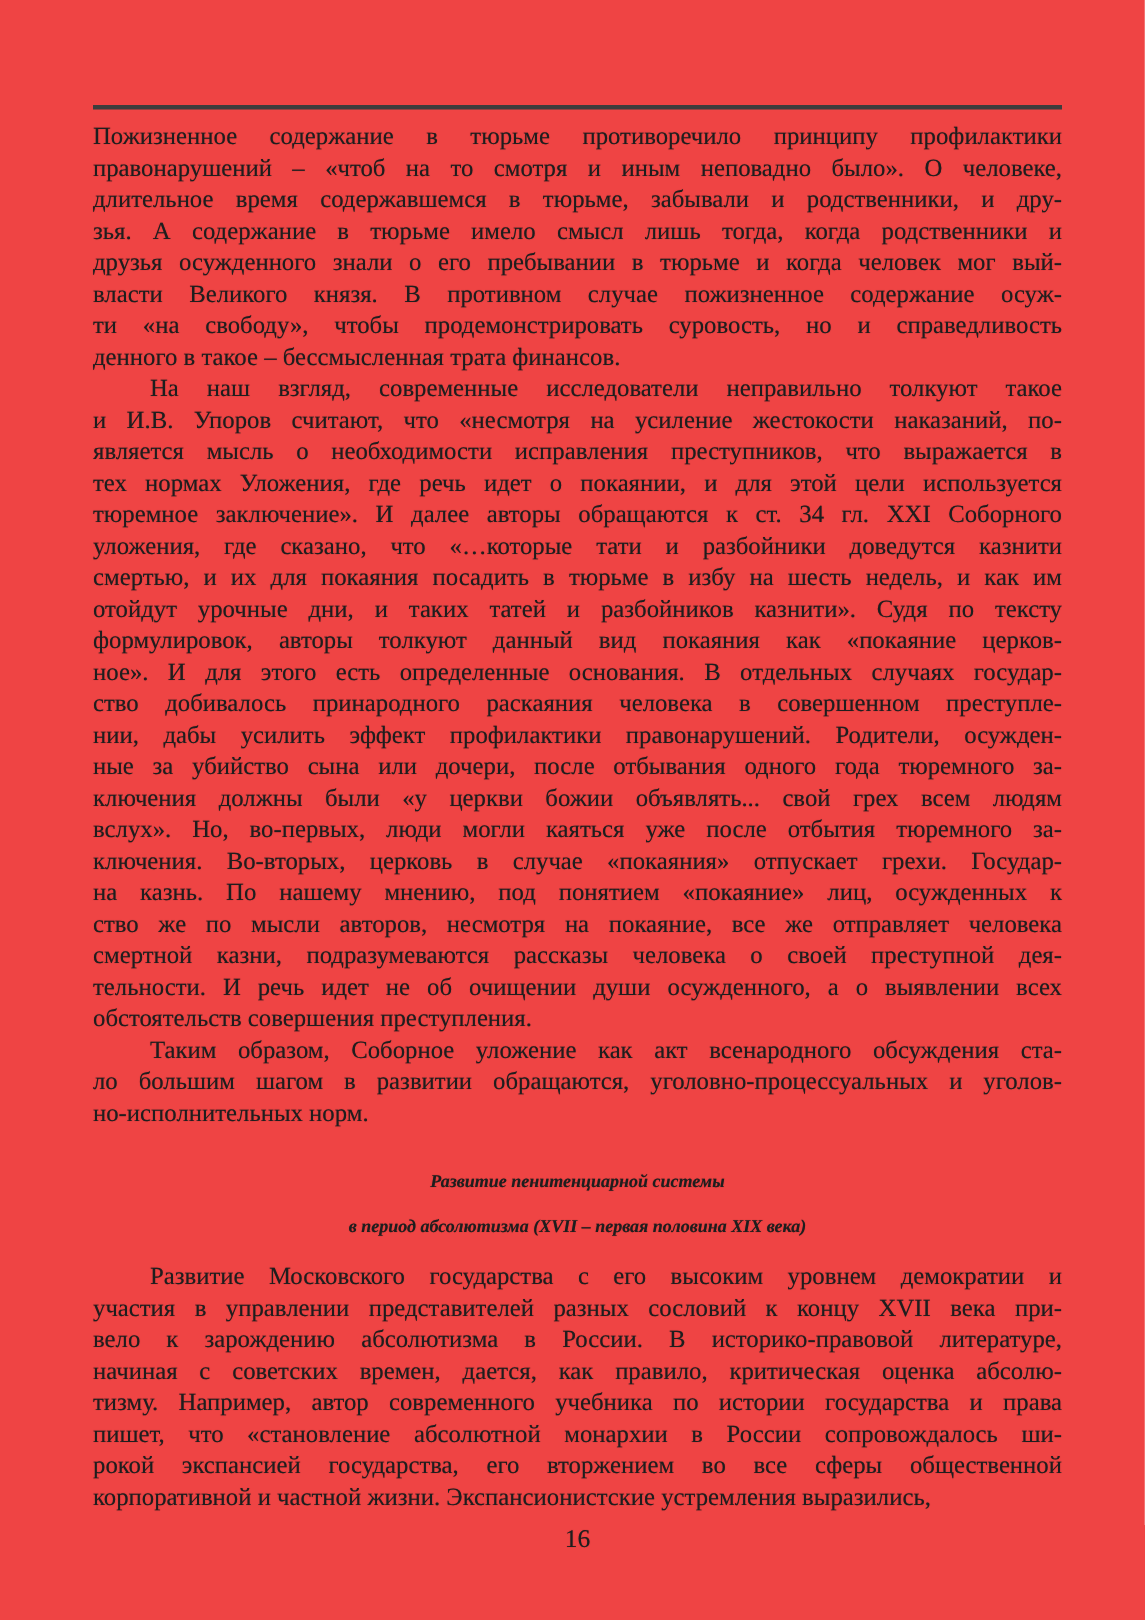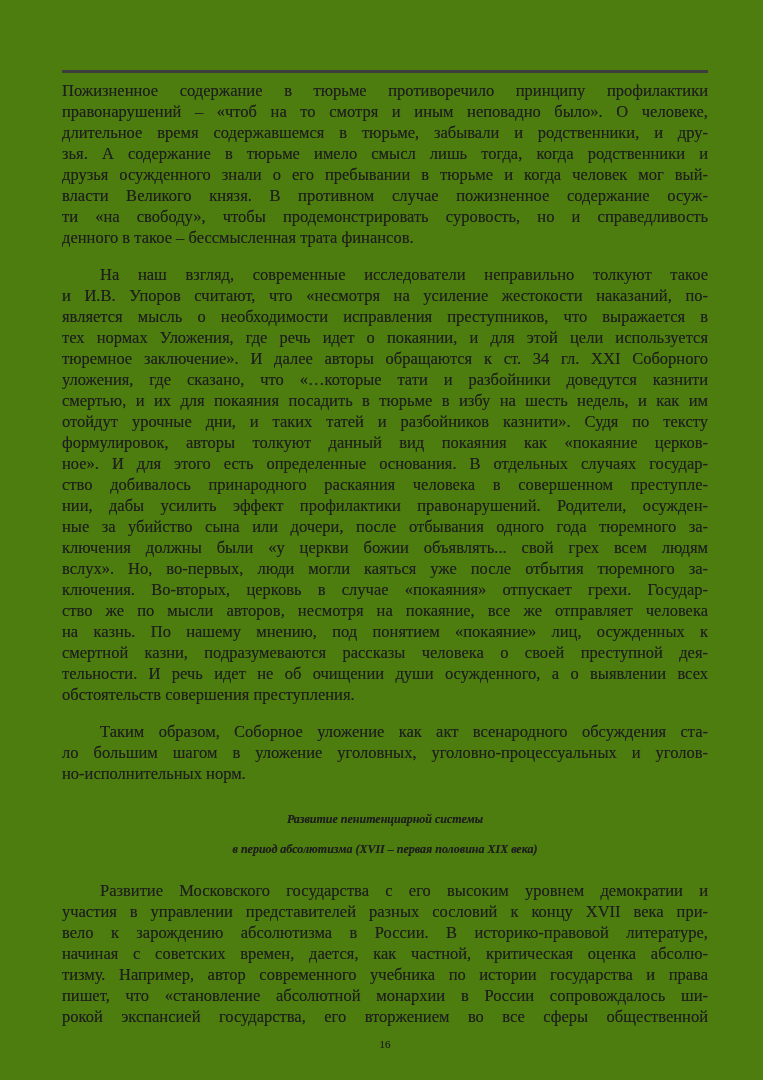--- a/index.html
+++ b/index.html
@@ -4,21 +4,21 @@
 <style>
   html, body { margin: 0; padding: 0; }
   body {
     width: 763px; height: 1080px;
     background: #ffffff;
     font-family: "Liberation Serif", serif;
   }
   .page {
     position: relative;
     width: 763px; height: 1080px;
-    background: #4d7c0f;
+    background: #ef4444;
     overflow: hidden;
   }
   .header-rule {
     position: absolute;
     left: 62px; top: 70px;
     width: 646px; height: 3px;
     background: #3d3d3d;
   }
   .text-column {
     position: absolute;
@@ -27,35 +27,35 @@
     color: #1e1e1e;
     font-size: 16.5px;
     line-height: 21px;
   }
   .paragraph { margin: 0; }
   .ln {
     text-align: justify;
     text-align-last: justify;
     text-shadow: 0 0 0.6px rgba(25,25,25,0.55);
   }
-  .ln.indent { text-indent: 38px; margin-top: 16px; }
+  .ln.indent { text-indent: 38px; }
   .ln.last { text-align-last: left; }
   .heading { margin: 20px 0 8px 0; }
   .heading .ln {
     text-align: center;
     text-align-last: center;
     font-weight: bold;
     font-style: italic;
     font-size: 12px;
     line-height: 30px;
   }
   .page-number {
     margin-top: 7px;
     text-align: center;
-    font-size: 11px;
+    font-size: 17px;
     color: #1e1e1e;
     text-shadow: 0 0 0.6px rgba(25,25,25,0.55);
   }
 </style>
 </head>
 <body>
 
 <div class="page">
   <div class="header-rule"></div>
   <div class="text-column">
@@ -80,40 +80,41 @@
           <div class="ln">смертью, и их для покаяния посадить в тюрьме в избу на шесть недель, и как им</div>
           <div class="ln">отойдут урочные дни, и таких татей и разбойников казнити». Судя по тексту</div>
           <div class="ln">формулировок, авторы толкуют данный вид покаяния как «покаяние церков-</div>
           <div class="ln">ное». И для этого есть определенные основания. В отдельных случаях государ-</div>
           <div class="ln">ство добивалось принародного раскаяния человека в совершенном преступле-</div>
           <div class="ln">нии, дабы усилить эффект профилактики правонарушений. Родители, осужден-</div>
           <div class="ln">ные за убийство сына или дочери, после отбывания одного года тюремного за-</div>
           <div class="ln">ключения должны были «у церкви божии объявлять... свой грех всем людям</div>
           <div class="ln">вслух». Но, во-первых, люди могли каяться уже после отбытия тюремного за-</div>
           <div class="ln">ключения. Во-вторых, церковь в случае «покаяния» отпускает грехи. Государ-</div>
+          <div class="ln">на казнь. По нашему мнению, под понятием «покаяние» лиц, осужденных к</div>
           <div class="ln">ство же по мысли авторов, несмотря на покаяние, все же отправляет человека</div>
-          <div class="ln">на казнь. По нашему мнению, под понятием «покаяние» лиц, осужденных к</div>
           <div class="ln">смертной казни, подразумеваются рассказы человека о своей преступной дея-</div>
           <div class="ln">тельности. И речь идет не об очищении души осужденного, а о выявлении всех</div>
           <div class="ln last">обстоятельств совершения преступления.</div>
         </div>
         <div class="paragraph">
           <div class="ln indent">Таким образом, Соборное уложение как акт всенародного обсуждения ста-</div>
-          <div class="ln">ло большим шагом в уложение уголовных, уголовно-процессуальных и уголов-</div>
+          <div class="ln">ло большим шагом в развитии обращаются, уголовно-процессуальных и уголов-</div>
           <div class="ln last">но-исполнительных норм.</div>
         </div>
         <div class="heading">
           <div class="ln">Развитие пенитенциарной системы</div>
           <div class="ln">в период абсолютизма (XVII – первая половина XIX века)</div>
         </div>
         <div class="paragraph">
           <div class="ln indent">Развитие Московского государства с его высоким уровнем демократии и</div>
           <div class="ln">участия в управлении представителей разных сословий к концу XVII века при-</div>
           <div class="ln">вело к зарождению абсолютизма в России. В историко-правовой литературе,</div>
-          <div class="ln">начиная с советских времен, дается, как частной, критическая оценка абсолю-</div>
+          <div class="ln">начиная с советских времен, дается, как правило, критическая оценка абсолю-</div>
           <div class="ln">тизму. Например, автор современного учебника по истории государства и права</div>
           <div class="ln">пишет, что «становление абсолютной монархии в России сопровождалось ши-</div>
           <div class="ln">рокой экспансией государства, его вторжением во все сферы общественной</div>
+          <div class="ln last">корпоративной и частной жизни. Экспансионистские устремления выразились,</div>
         </div>
       </div>
     <div class="page-number">16</div>
   </div>
 </div>
 
 </body></html>

